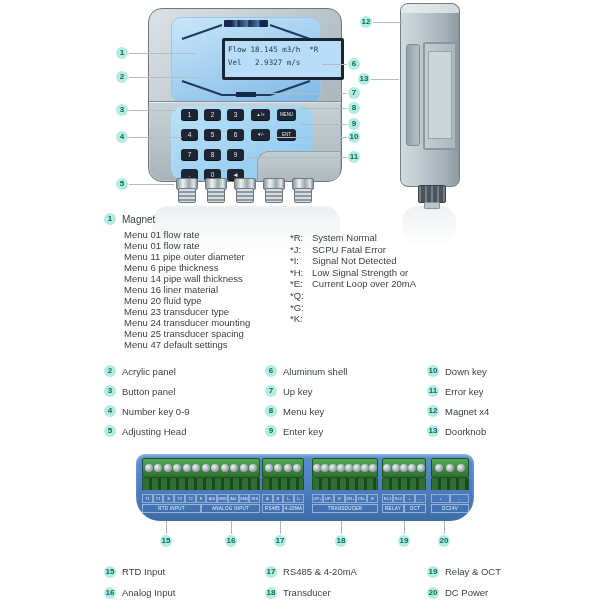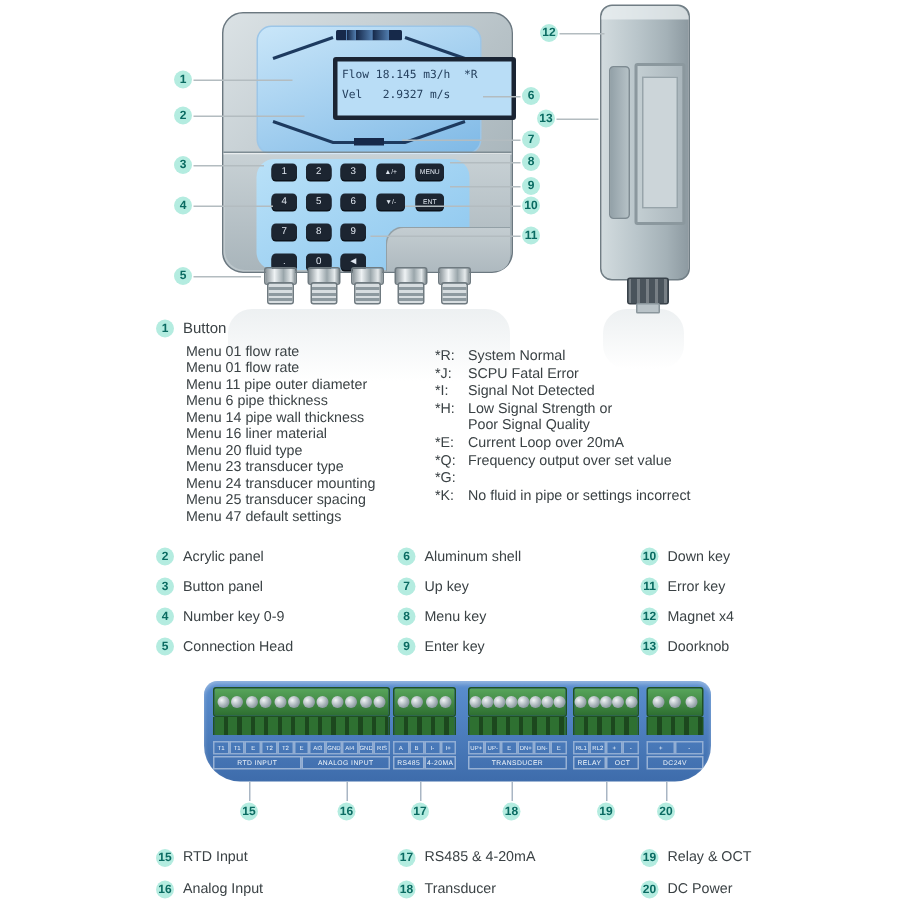--- a/index.html
+++ b/index.html
@@ -173,21 +173,21 @@
   <div class="co" style="left:348px;top:102px;">8</div>
   <div class="co" style="left:348px;top:118px;">9</div>
   <div class="co" style="left:348px;top:131px;">10</div>
   <div class="co" style="left:348px;top:151px;">11</div>
   <div class="co" style="left:360px;top:16px;">12</div>
   <div class="co" style="left:358px;top:73px;">13</div>
 
   <div class="dispLeg">
     <div class="legHead">
       <span class="co2">1</span>
-      <span>Button</span>
+      <span>Magnet</span>
     </div>
     <div class="menuList">
         <div>Menu 01 flow rate</div>
         <div>Menu 01 flow rate</div>
         <div>Menu 11 pipe outer diameter</div>
         <div>Menu 6 pipe thickness</div>
         <div>Menu 14 pipe wall thickness</div>
         <div>Menu 16 liner material</div>
         <div>Menu 20 fluid type</div>
         <div>Menu 23 transducer type</div>
@@ -209,57 +209,51 @@
       </div>
         <div class="code-row">
         <span class="code-c">*I:</span>
         <span>Signal Not Detected</span>
       </div>
         <div class="code-row">
         <span class="code-c">*H:</span>
         <span>Low Signal Strength or</span>
       </div>
         <div class="code-row">
-        <span class="code-c"></span>
-        <span>Poor Signal Quality</span>
-      </div>
-        <div class="code-row">
         <span class="code-c">*E:</span>
         <span>Current Loop over 20mA</span>
       </div>
         <div class="code-row">
         <span class="code-c">*Q:</span>
-        <span>Frequency output over set value</span>
       </div>
         <div class="code-row">
         <span class="code-c">*G:</span>
       </div>
         <div class="code-row">
         <span class="code-c">*K:</span>
-        <span>No fluid in pipe or settings incorrect</span>
       </div>
       </div>
   </div>
 
   <div class="leg-col" style="left:104px;top:361px;">
       <div class="leg-row">
       <span class="co2">2</span>
       <span>Acrylic panel</span>
     </div>
       <div class="leg-row">
       <span class="co2">3</span>
       <span>Button panel</span>
     </div>
       <div class="leg-row">
       <span class="co2">4</span>
       <span>Number key 0-9</span>
     </div>
       <div class="leg-row">
       <span class="co2">5</span>
-      <span>Connection Head</span>
+      <span>Adjusting Head</span>
     </div>
     </div>
   <div class="leg-col" style="left:265px;top:361px;">
       <div class="leg-row">
       <span class="co2">6</span>
       <span>Aluminum shell</span>
     </div>
       <div class="leg-row">
       <span class="co2">7</span>
       <span>Up key</span>

